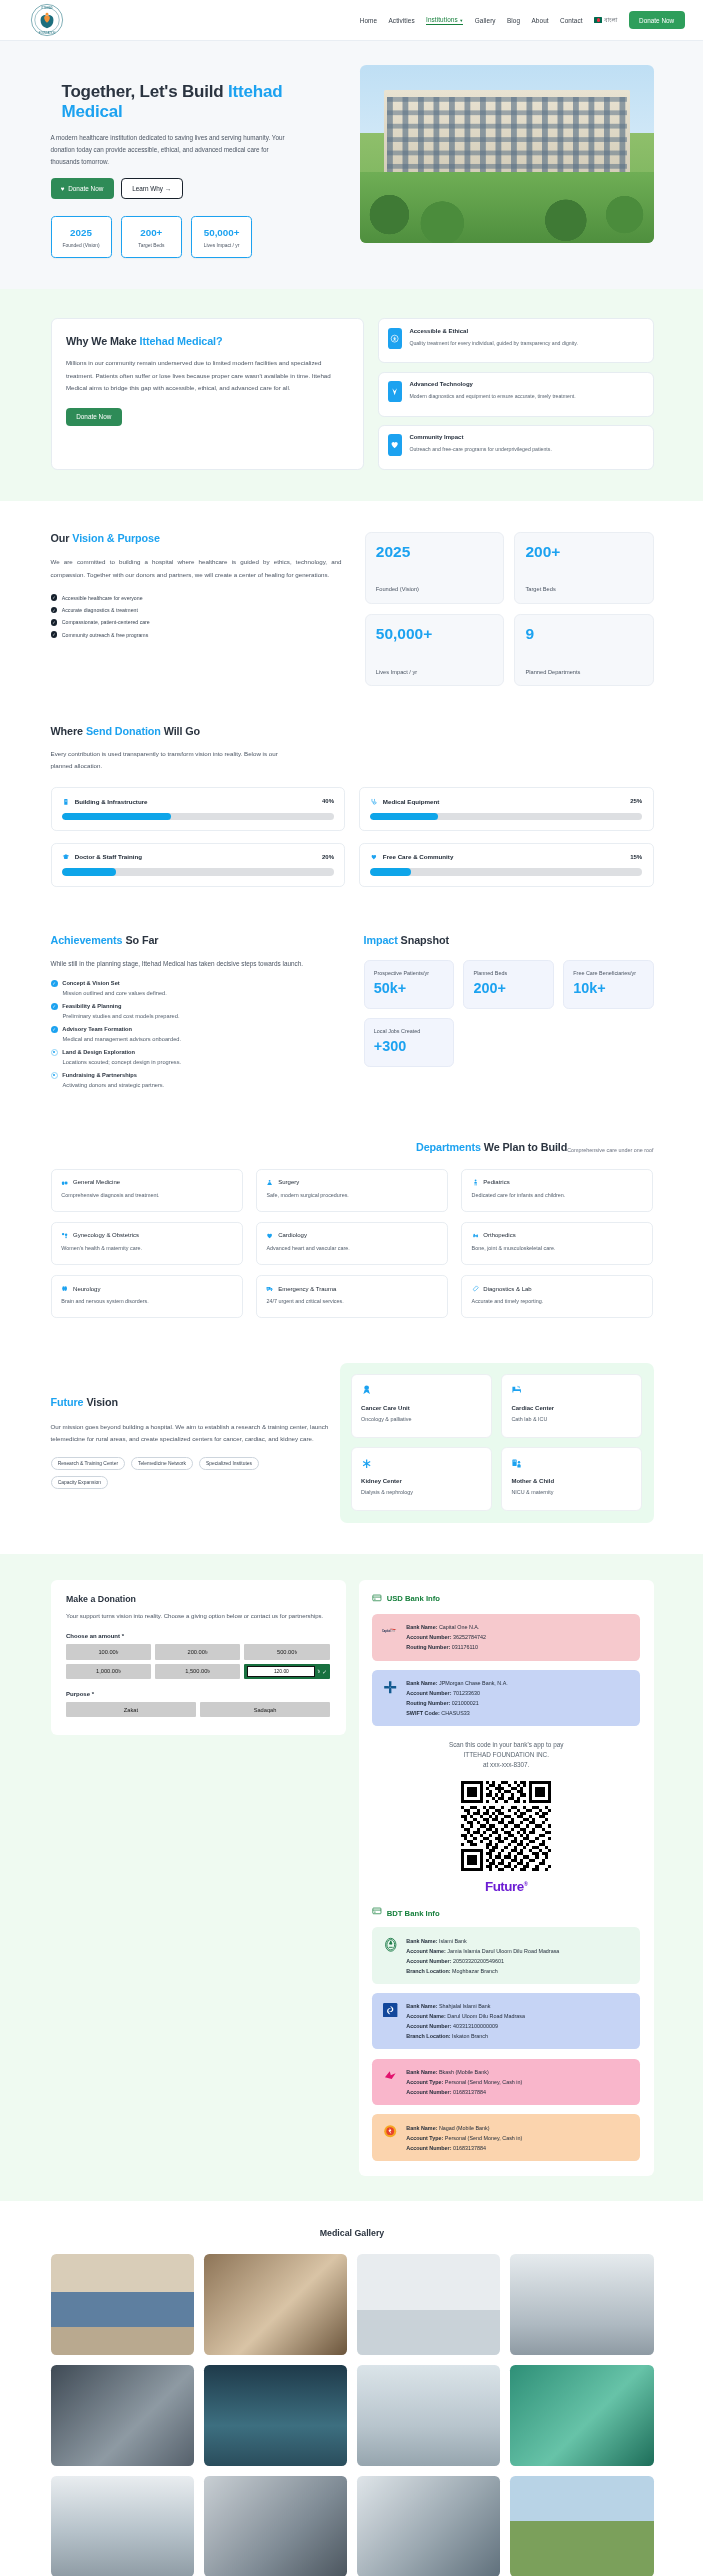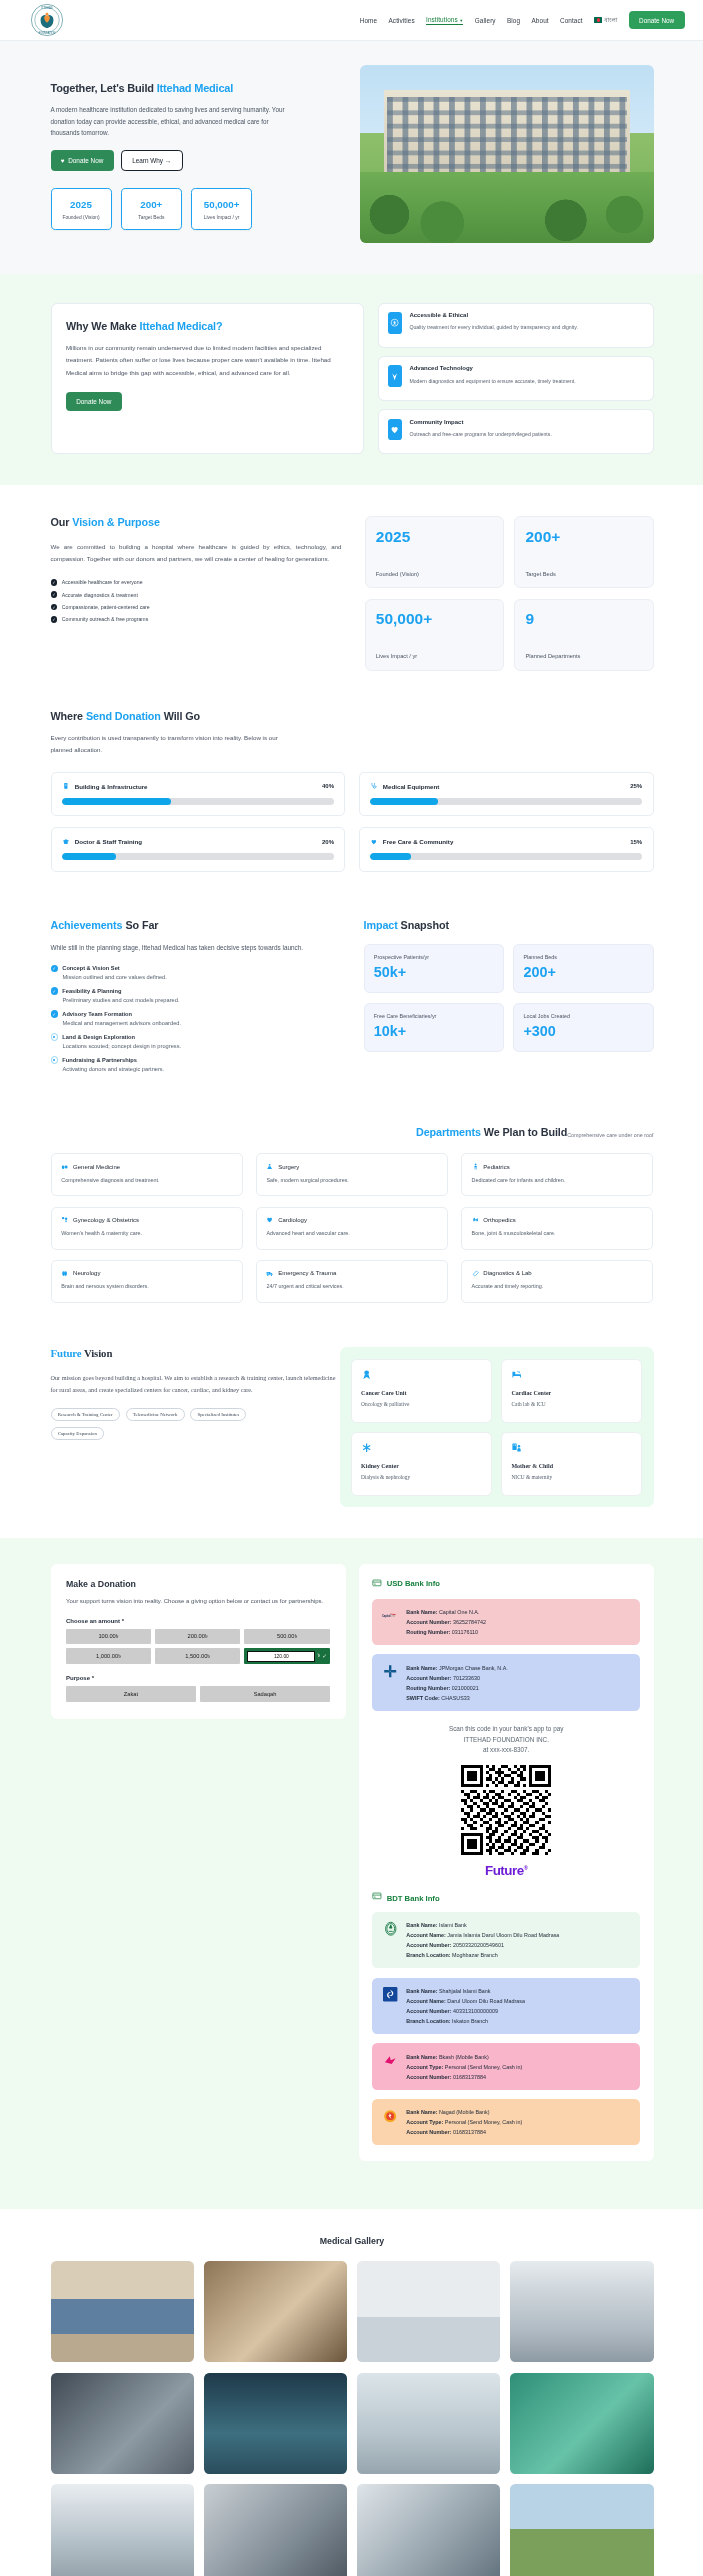--- a/index.html
+++ b/index.html
@@ -39,21 +39,21 @@
   }
   .btn-donate-top {
     background: #2e9e5b; color: #fff; font-size: 6.4px; padding: 5.7px 10.3px;
     border-radius: 4.1px; border: none; cursor: pointer; white-space: nowrap;
   }
 
   
   .hero { background: #f6f8fa; padding: 24px 0 31px; }
   .hero-grid { display: flex; gap: 20.6px; align-items: flex-start; }
   .hero-left { width: 289px; padding-top: 16.5px; }
-  .hero-title { font-size: 11px; font-weight: 700; line-height: 1.22; color: #2b3440; letter-spacing: -0.2px; }
+  .hero-title { font-size: 17px; font-weight: 700; line-height: 1.22; color: #2b3440; letter-spacing: -0.2px; margin-left: 11px; }
   .accent { color: #1ca2f0; }
   .hero-sub { margin-top: 9.3px; font-size: 6.3px; line-height: 1.85; color: #4b5563; max-width: 242px; }
   .hero-btns { margin-top: 11.3px; display: flex; gap: 7.2px; }
   .btn-primary {
     background: #2e8b57; color: #fff; border: none; border-radius: 4.1px;
     font-size: 6.4px; padding: 5.7px 10.3px; cursor: pointer; display: inline-flex; align-items: center; gap: 3.6px;
   }
   .btn-outline {
     background: #fff; color: #18212b; border: 0.8px solid #18212b; border-radius: 4.1px;
     font-size: 6.4px; padding: 5.7px 10.3px; cursor: pointer;
@@ -159,51 +159,51 @@
     display: flex; align-items: center; justify-content: center; font-size: 4.4px; flex: 0 0 auto;
   }
   .ach-dot-prog {
     width: 7.2px; height: 7.2px; border-radius: 50%; border: 0.8px solid #8fd4f7; background:#fff;
     display: flex; align-items: center; justify-content: center; flex: 0 0 auto;
   }
   .ach-dot-prog i { width: 2.1px; height: 2.1px; border-radius: 50%; background: #1ca2f0; display:block; }
   .ach-title { font-size: 5.7px; font-weight: 700; color: #2b3440; }
   .ach-desc { margin: 2.6px 0 0 12px; font-size: 5.7px; color: #55606e; }
   .imp-right { flex: 1; }
-  .imp-grid { margin-top: 13.4px; display: grid; grid-template-columns: 1fr 1fr; gap: 9.3px; }
+  .imp-grid { margin-top: 13.4px; display: grid; grid-template-columns: 1fr 1fr 1fr; gap: 9.3px; }
   .imp-card { background: #f2f5fd; border: 0.5px solid #e6ebf6; border-radius: 5.7px; padding: 8.8px 9.3px 10.3px; min-height: 49px; }
   .imp-lbl { font-size: 5.4px; color: #4b5563; }
   .imp-num { margin-top: 5.2px; font-size: 14.4px; font-weight: 700; color: #1ca2f0; line-height: 1; }
 
   
   .dep-sec { background: #fff; padding: 15.5px 0 29px; }
   .dep-head { display: flex; align-items: flex-end; justify-content: flex-end; }
   .dep-note { font-size: 5.4px; color: #6b7280; }
   .dep-grid { margin-top: 15.5px; display: grid; grid-template-columns: repeat(3,1fr); gap: 10.3px 12.4px; }
   .dep-card { background: #fff; border: 0.5px solid #e8edf2; border-radius: 5.2px; padding: 8.8px 9.8px 10.3px; min-height: 43px; }
   .dep-row { display: flex; align-items: center; gap: 4.6px; }
   .dep-name { font-size: 6px; color: #202a36; }
   .dep-desc { margin-top: 6.2px; font-size: 5.4px; color: #55606e; }
 
   
   .fut-sec { background: #fff; padding: 15.5px 0 31px; }
-  .fut-grid { display: flex; align-items: flex-start; font-family: Liberation Serif, serif; }
+  .fut-grid { display: flex; align-items: center; }
   .fut-left { width: 289px; }
   .fut-text { margin-top: 12.4px; font-size: 6.2px; line-height: 2.0; color: #4b5563; }
   .tag-row { margin-top: 11.3px; display: flex; flex-wrap: wrap; gap: 5.7px; max-width: 242px; }
   .tag { border: 0.5px solid #cdd5dd; border-radius: 10.3px; padding: 3.1px 6.2px; font-size: 4.9px; color: #3b4654; background:#fff; }
   .fut-right { flex: 1; background: #e9faee; border-radius: 7.2px; padding: 11.3px; }
   .fut-cards { display: grid; grid-template-columns: 1fr 1fr; gap: 9.3px; }
   .fut-card { background: #fff; border: 0.5px solid #eceff2; border-radius: 5.7px; padding: 9.3px 9.3px 11.3px; min-height: 64px; }
   .fut-ico { color: #1ca2f0; }
   .fut-title { margin-top: 7.2px; font-size: 6px; font-weight: 700; color: #2b3440; }
   .fut-desc { margin-top: 5.2px; font-size: 5.4px; color: #55606e; }
 
   
-  .don-sec { background: #effaf1; padding: 26px 0 48px; }
+  .don-sec { background: #effaf1; padding: 26px 0 25px; }
   .don-grid { display: flex; gap: 13.4px; align-items: flex-start; }
   .don-card { width: 295px; background: #fff; border-radius: 6.2px; padding: 14.4px 15.5px 17.5px; }
   .don-title { font-size: 8.8px; font-weight: 700; color: #2b3440; }
   .don-sub { margin-top: 7.2px; font-size: 6px; line-height: 1.75; color: #4b5563; }
   .field-label { margin-top: 11.3px; font-size: 6px; font-weight: 700; color: #1f2937; }
   .amt-grid { margin-top: 5.2px; display: grid; grid-template-columns: repeat(3,1fr); gap: 4.1px; }
   .amt-btn {
     background: #ccc; border: none; border-radius: 1px; height: 15.5px; font-size: 5.7px;
     color: #1b1b1b; cursor: pointer; font-family: inherit;
   }

